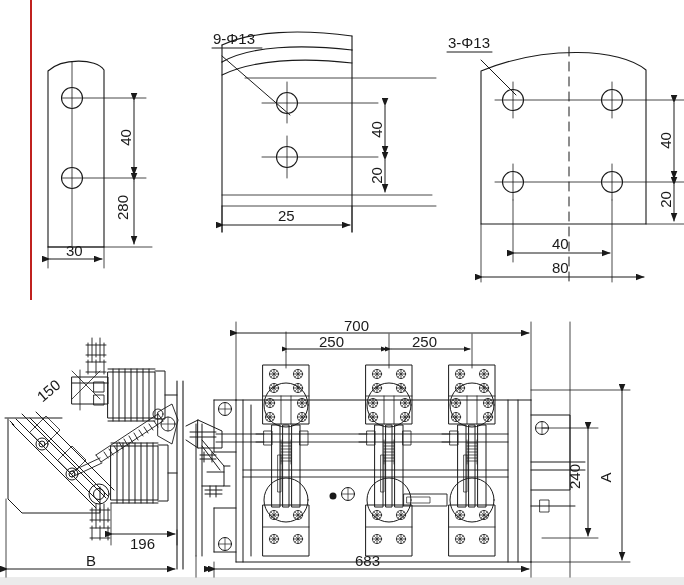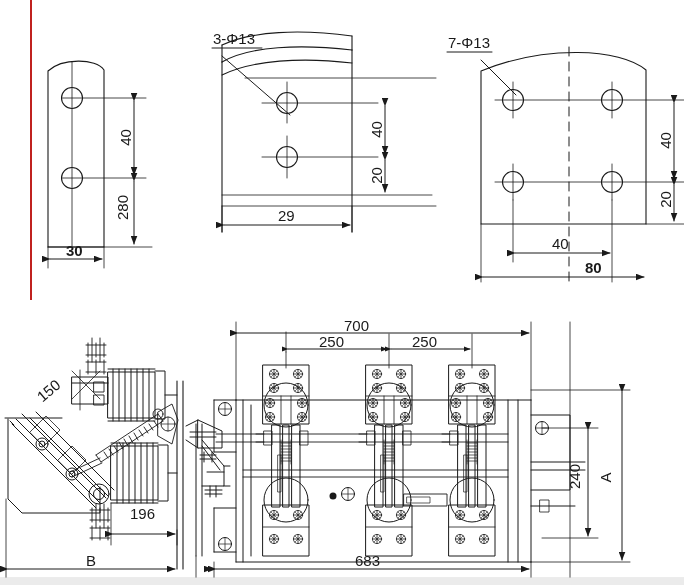--- a/index.html
+++ b/index.html
@@ -410,35 +410,35 @@
       <path d="M570,322 L570,578" stroke-width="0.8"></path>
 
       <path d="M0,578 L684,578" stroke="#d9d9d9" stroke-width="1"></path>
     </g>
   </svg>
 
   <div class="redline" style="left:30px;top:0;width:2px;height:300px;"></div>
 
   <div class="dimtxt vert" style="left:117px;top:130px;">40</div>
   <div class="dimtxt vert" style="left:110px;top:200px;">280</div>
-  <div class="dimtxt" style="left:66px;top:243px;font-weight:bold;">30</div>
-
-  <div class="dimtxt" style="left:213px;top:31px;">3-Φ13</div>
+  <div class="dimtxt" style="left:66px;top:243px;">30</div>
+
+  <div class="dimtxt" style="left:213px;top:31px;">9-Φ13</div>
   <div class="dimtxt vert" style="left:368px;top:122px;">40</div>
   <div class="dimtxt vert" style="left:368px;top:168px;">20</div>
-  <div class="dimtxt" style="left:278px;top:208px;">29</div>
-
-  <div class="dimtxt" style="left:448px;top:35px;">7-Φ13</div>
+  <div class="dimtxt" style="left:278px;top:208px;">25</div>
+
+  <div class="dimtxt" style="left:448px;top:35px;">3-Φ13</div>
   <div class="dimtxt vert" style="left:657px;top:133px;">40</div>
   <div class="dimtxt vert" style="left:657px;top:192px;">20</div>
   <div class="dimtxt" style="left:552px;top:236px;">40</div>
-  <div class="dimtxt" style="left:585px;top:260px;font-weight:bold;">80</div>
+  <div class="dimtxt" style="left:552px;top:260px;">80</div>
 
   <div class="dimtxt lean" style="left:36px;top:383px;">150</div>
-  <div class="dimtxt" style="left:130px;top:506px;">196</div>
+  <div class="dimtxt" style="left:130px;top:536px;">196</div>
   <div class="dimtxt" style="left:86px;top:553px;">B</div>
 
   <div class="dimtxt" style="left:344px;top:318px;">700</div>
   <div class="dimtxt" style="left:319px;top:334px;">250</div>
   <div class="dimtxt" style="left:412px;top:334px;">250</div>
   <div class="dimtxt" style="left:355px;top:553px;">683</div>
   <div class="dimtxt vert" style="left:562px;top:469px;">240</div>
   <div class="dimtxt vert" style="left:600px;top:470px;">A</div>
 
   <div class="bottombar"></div>

